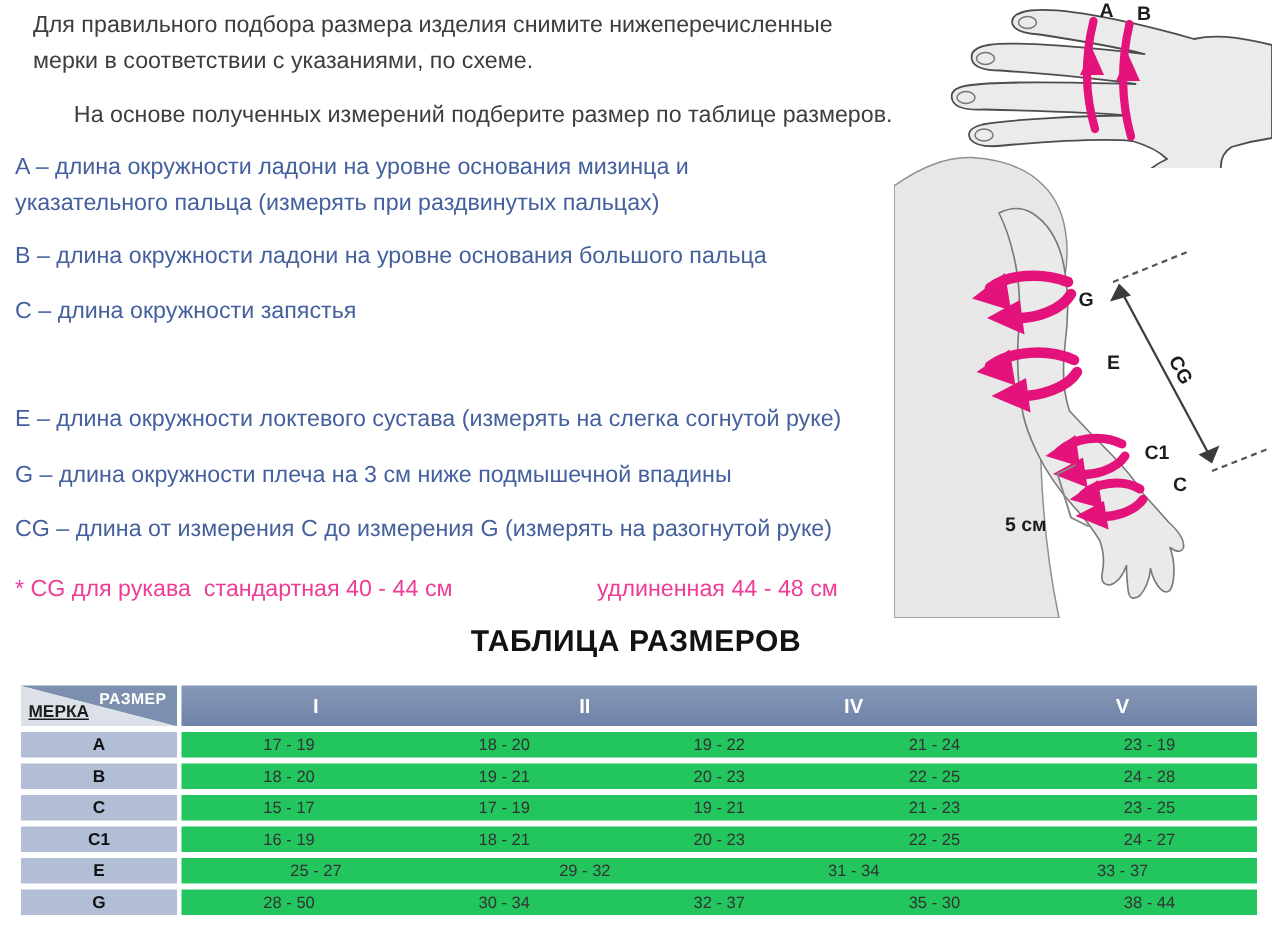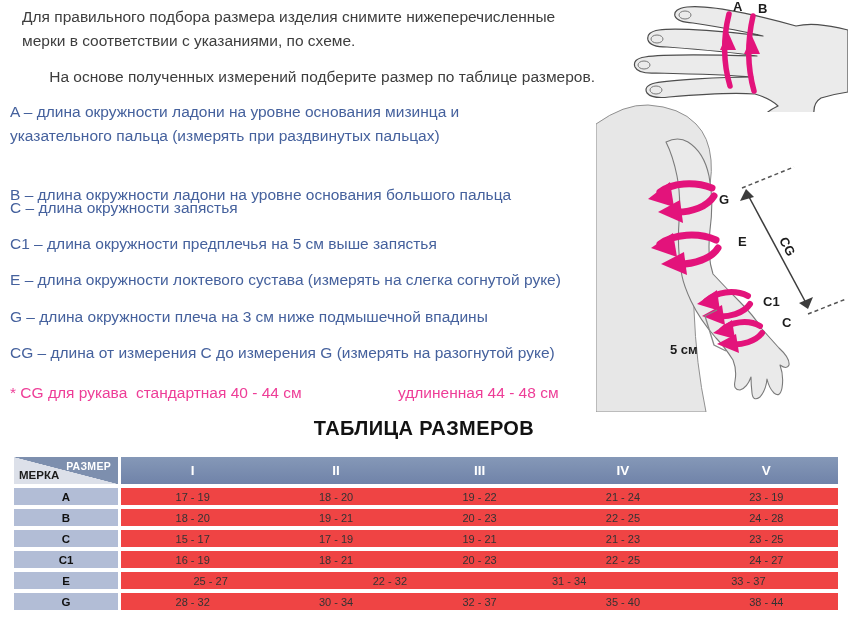--- a/index.html
+++ b/index.html
@@ -4,65 +4,64 @@
 <style>
   html,body{margin:0;padding:0;background:#fff;}
   .page{position:relative;width:848px;height:626px;background:#ffffff;
         font-family:"Liberation Sans",sans-serif;overflow:hidden;}
   .para{position:absolute;left:10px;width:585px;font-size:15.5px;line-height:24px;
         color:#3d3d3d;white-space:pre-line;}
   .p1{top:5px;margin-left:12px;}
   .p2{top:65px;text-align:right;}
   .mitem{position:absolute;left:10px;width:590px;font-size:15.5px;line-height:24px;
         color:#45619d;white-space:pre-line;}
-  .m-a{top:100px;} .m-b{top:159px;margin-top:24px;} .m-c{top:196px;} .m-c1{top:232px;}
+  .m-a{top:100px;} .m-b{top:159px;} .m-c{top:196px;} .m-c1{top:232px;}
   .m-e{top:268px;} .m-g{top:305px;} .m-cg{top:341px;}
   .note{position:absolute;left:10px;top:384px;width:830px;height:22px;
         font-size:15.5px;color:#ee3d97;}
   .note .n1{position:absolute;left:0;top:0;white-space:pre-wrap;text-align:center;}
   .note .n2{position:absolute;left:348px;top:0;white-space:pre-wrap;margin-left:40px;}
   .diagram{position:absolute;}
   .hand-svg{left:615px;top:0px;}
   .arm-svg{left:596px;top:98px;}
   .tbl-title{position:absolute;left:0;top:417px;width:848px;text-align:center;
         font-size:20px;font-weight:bold;color:#121212;letter-spacing:0.4px;}
   .size-table{position:absolute;left:14px;top:457px;width:824px;text-align:center;}
   .thead{display:flex;gap:3px;height:27px;}
   .corner{width:104px;position:relative;flex:0 0 104px;
         background:linear-gradient(to top right,#dce0e9 49.4%,#7d8fae 50.2%);}
   .corner .ctop{position:absolute;top:3px;right:7px;font-size:10.5px;font-weight:bold;
         color:#ffffff;letter-spacing:0.3px;}
   .corner .cbot{position:absolute;bottom:3px;left:5px;font-size:11.5px;font-weight:bold;
-        color:#1c1c1c;}
+        color:#1c1c1c;text-decoration:underline;}
   .hstrip{flex:1;display:flex;background:linear-gradient(#8598b7,#7083a9);}
   .hcol{flex:1;display:flex;align-items:center;justify-content:center;
         color:#ffffff;font-weight:bold;font-size:13.5px;}
   .trow{display:flex;gap:3px;height:17px;margin-top:4px;}
   .rlabel{flex:0 0 104px;background:#b2bdd6;display:flex;align-items:center;
         justify-content:center;font-weight:bold;font-size:11.5px;color:#111111;}
-  .rstrip{flex:1;display:flex;background:#ef4444;}
+  .rstrip{flex:1;display:flex;background:#22c55e;}
   .rcell{flex:1;display:flex;align-items:center;justify-content:center;
         font-size:11px;color:#333333;}
   .svg-label{font-family:"Liberation Sans",sans-serif;font-weight:bold;
         font-size:13px;fill:#1c1c1c;}
 </style>
 </head>
 <body>
 
 <div class="page">
 
   <div class="para p1">Для правильного подбора размера изделия снимите нижеперечисленные
 мерки в соответствии с указаниями, по схеме.</div>
   <div class="para p2">На основе полученных измерений подберите размер по таблице размеров.</div>
 
   <div class="mitem m-a">A – длина окружности ладони на уровне основания мизинца и
 указательного пальца (измерять при раздвинутых пальцах)</div>
   <div class="mitem m-b">B – длина окружности ладони на уровне основания большого пальца</div>
   <div class="mitem m-c">C – длина окружности запястья</div>
-  <div class="mitem m-c1">C1 – длина окружности предплечья на 5 см выше запястья</div>
   <div class="mitem m-e">E – длина окружности локтевого сустава (измерять на слегка согнутой руке)</div>
   <div class="mitem m-g">G – длина окружности плеча на 3 см ниже подмышечной впадины</div>
   <div class="mitem m-cg">CG – длина от измерения C до измерения G (измерять на разогнутой руке)</div>
 
   <div class="note">
     <span class="n1">* CG для рукава  стандартная 40 - 44 см</span>
     <span class="n2">удлиненная 44 - 48 см</span>
   </div>
 
   <svg class="diagram hand-svg" width="233" height="112" viewBox="0 0 233 112">
@@ -135,21 +134,20 @@
 
   <div class="size-table">
     <div class="thead">
       <div class="corner">
         <span class="ctop">РАЗМЕР</span>
         <span class="cbot">МЕРКА</span>
       </div>
       <div class="hstrip">
         <div class="hcol">I</div>
         <div class="hcol">II</div>
-        <div class="hcol">III</div>
         <div class="hcol">IV</div>
         <div class="hcol">V</div>
       </div>
     </div>
 
     <div class="trow">
       <div class="rlabel">A</div>
       <div class="rstrip">
         <div class="rcell">17 - 19</div>
         <div class="rcell">18 - 20</div>
@@ -189,31 +187,31 @@
         <div class="rcell">20 - 23</div>
         <div class="rcell">22 - 25</div>
         <div class="rcell">24 - 27</div>
       </div>
     </div>
 
     <div class="trow">
       <div class="rlabel">E</div>
       <div class="rstrip">
         <div class="rcell">25 - 27</div>
-        <div class="rcell">22 - 32</div>
+        <div class="rcell">29 - 32</div>
         <div class="rcell">31 - 34</div>
         <div class="rcell">33 - 37</div>
       </div>
     </div>
 
     <div class="trow">
       <div class="rlabel">G</div>
       <div class="rstrip">
-        <div class="rcell">28 - 32</div>
+        <div class="rcell">28 - 50</div>
         <div class="rcell">30 - 34</div>
         <div class="rcell">32 - 37</div>
-        <div class="rcell">35 - 40</div>
+        <div class="rcell">35 - 30</div>
         <div class="rcell">38 - 44</div>
       </div>
     </div>
   </div>
 
 </div>
 
 </body></html>

